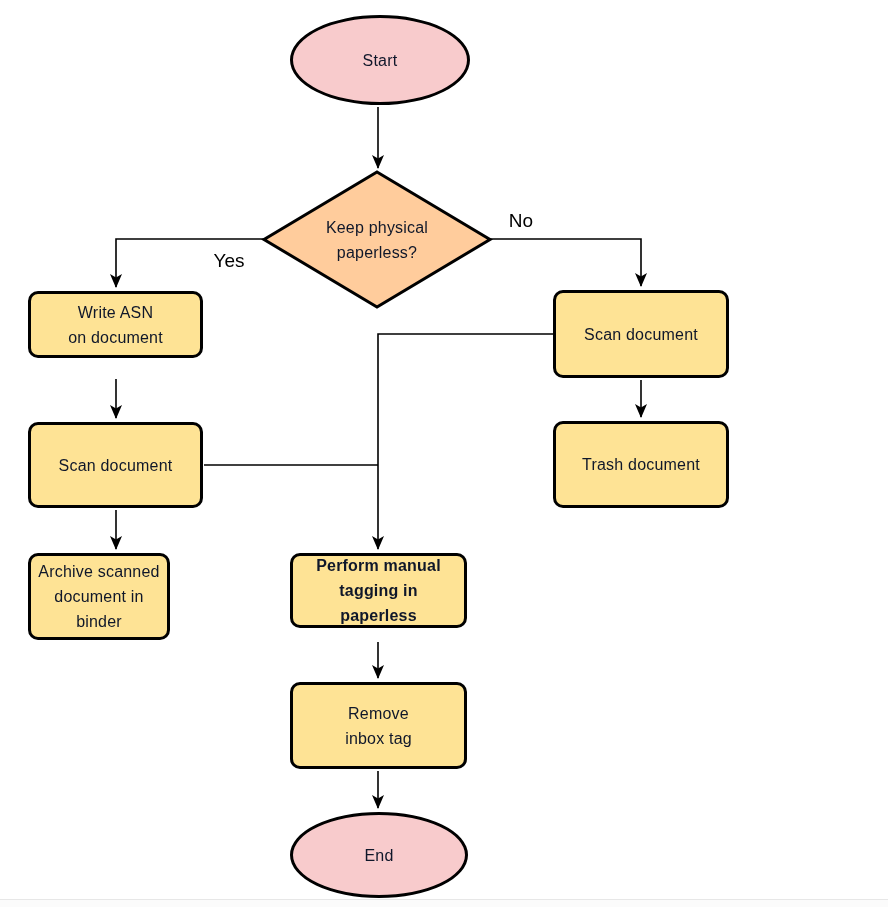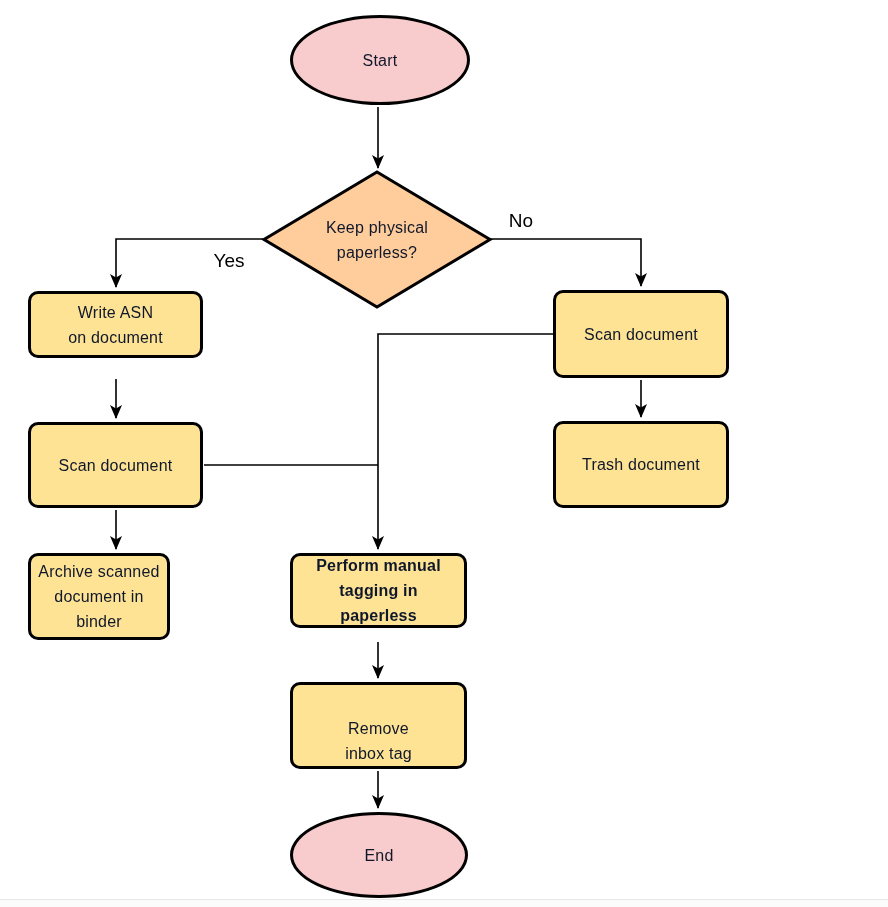--- a/index.html
+++ b/index.html
@@ -153,21 +153,21 @@
   <div class="node process" style="left:553px; top:421px; width:176px; height:87px;">
     <span class="lbl">Trash document</span>
   </div>
 
   <div class="node process" style="left:290px; top:553px; width:177px; height:75px;font-weight:bold;">
     <span class="lbl">Perform manual
 tagging in
 paperless</span>
   </div>
 
-  <div class="node process" style="left:290px; top:682px; width:177px; height:87px;align-items:flex-end;">
+  <div class="node process" style="left:290px; top:682px; width:177px; height:87px;">
     <span class="lbl">Remove
 inbox tag</span>
   </div>
 
   <div class="node terminal" style="left:290px; top:812px; width:178px; height:86px;">
     <span class="lbl">End</span>
   </div>
 
   <span class="edge-label" style="left:229px; top:222px;margin-top:39px;">Yes</span>
 

